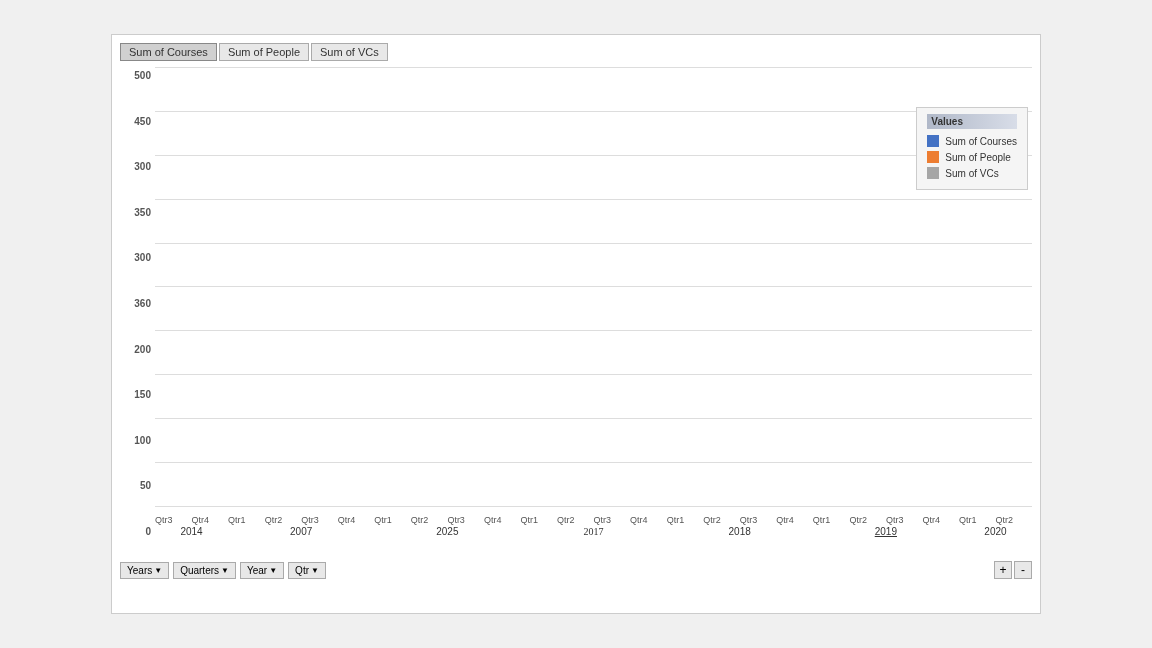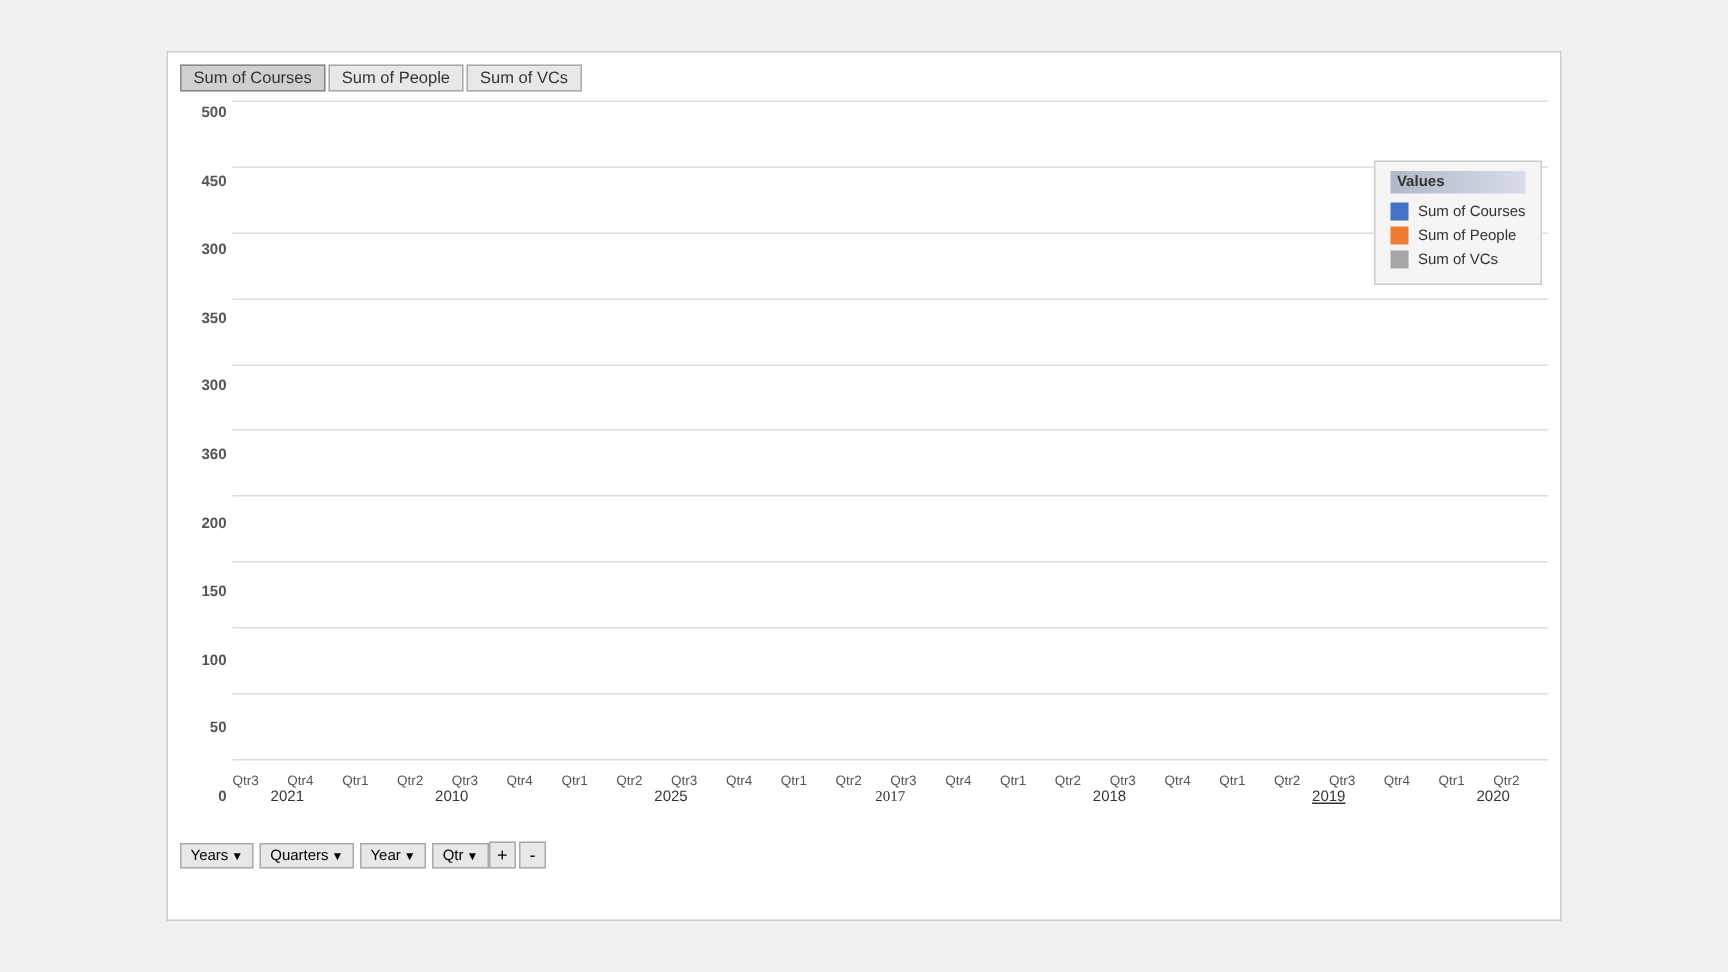--- a/index.html
+++ b/index.html
@@ -152,21 +152,21 @@
       width: 12px;
       height: 12px;
     }
     .legend-text {
       font-size: 10px;
       color: #333;
     }
     .bottom-controls {
       display: flex;
       align-items: center;
-      justify-content: flex-start;
+      justify-content: space-between;
       margin-top: 4px;
     }
     .filter-buttons {
       display: flex;
       gap: 4px;
     }
     .filter-btn {
       padding: 2px 6px;
       border: 1px solid #aaa;
       background: #e8e8e8;
@@ -432,22 +432,22 @@
           </div>
           <div class="x-group">
             <div class="x-label-qtr">Qtr1</div>
           </div>
           <div class="x-group">
             <div class="x-label-qtr">Qtr2</div>
           </div>
         </div>
 
       <div class="year-labels">
-      <div class="year-label" style="flex: 2 1 0%;">2021</div>
-          <div class="year-label" style="flex: 4 1 0%;">2010</div>
+      <div class="year-label" style="flex: 2 1 0%;">2014</div>
+          <div class="year-label" style="flex: 4 1 0%;">2007</div>
           <div class="year-label" style="flex: 4 1 0%;">2025</div>
           <div class="year-label" style="flex: 4 1 0%; font-family: Liberation Serif, serif;">2017</div>
           <div class="year-label" style="flex: 4 1 0%;">2018</div>
           <div class="year-label" style="flex: 4 1 0%; text-decoration: underline;">2019</div>
           <div class="year-label" style="flex: 2 1 0%;">2020</div>
         </div>
     </div>
 
     <div class="legend-box">
       <span class="legend-title">Values</span>

